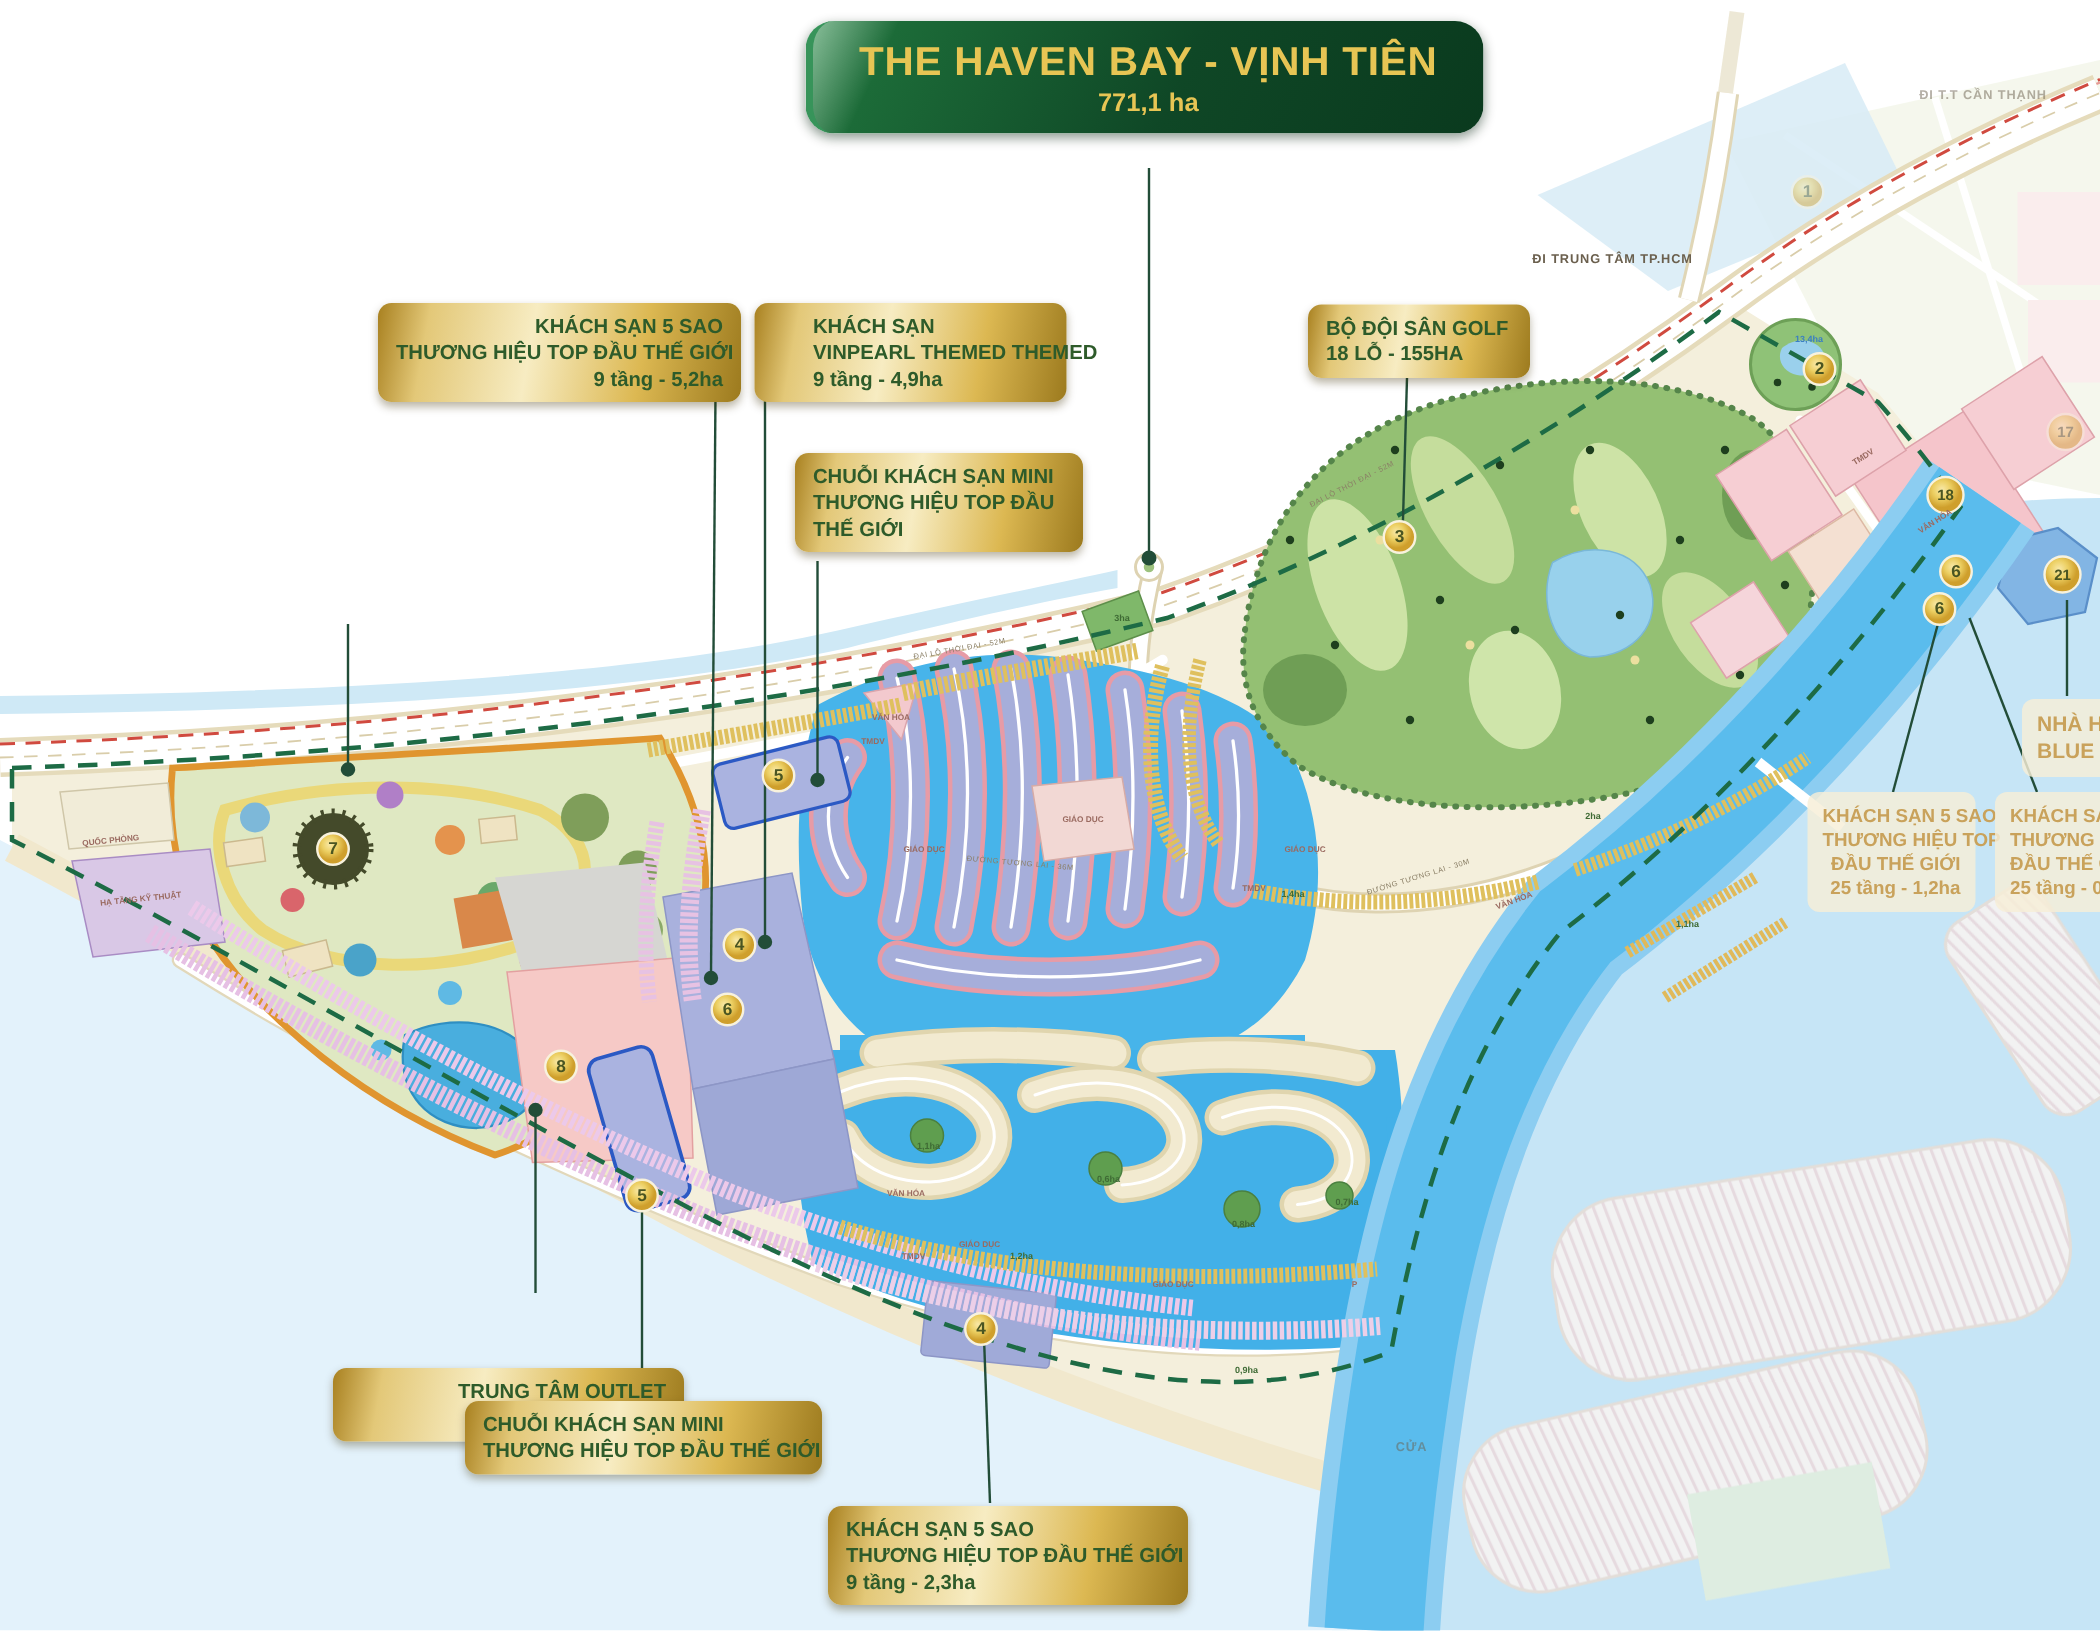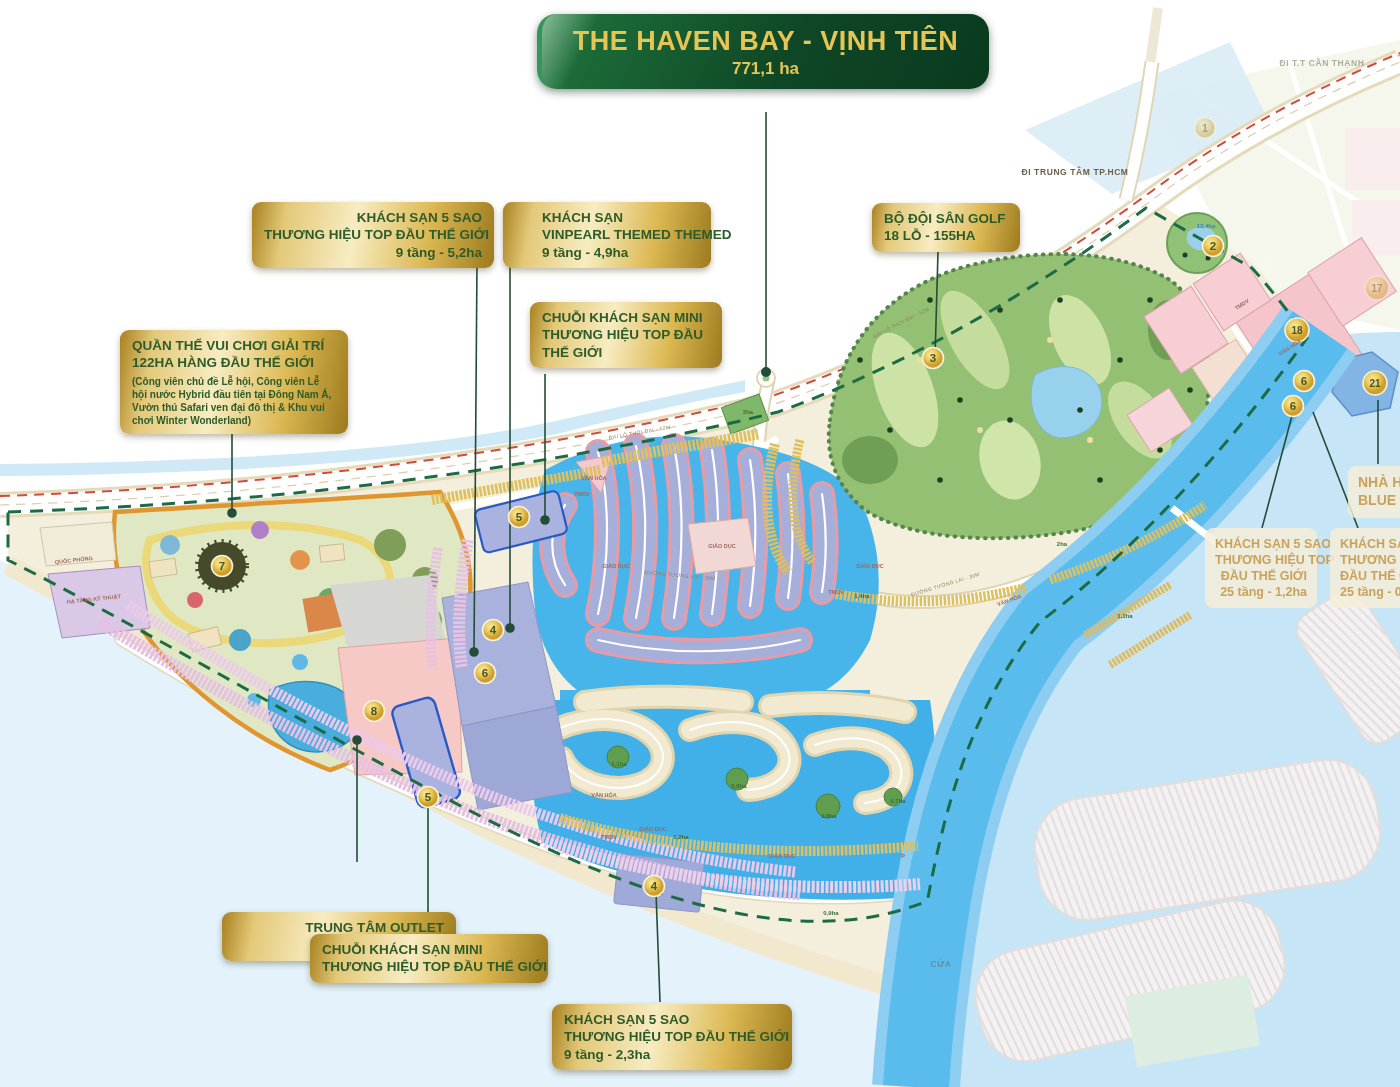--- a/index.html
+++ b/index.html
@@ -454,25 +454,20 @@
   <div>CHUỖI KHÁCH SẠN MINI</div>
   <div>THƯƠNG HIỆU TOP ĐẦU</div>
   <div>THẾ GIỚI</div>
 </div>
 
 <div class="co center" style="left:872px;top:203px;width:148px;">
   <div>BỘ ĐỘI SÂN GOLF</div>
   <div>18 LỖ - 155HA</div>
 </div>
 
-<div class="co center" style="left:120px;top:330px;width:228px;">
-  <div>QUẦN THỂ VUI CHƠI GIẢI TRÍ</div>
-  <div>122HA HÀNG ĐẦU  THẾ GIỚI</div>
-  <div class="note">(Công viên chủ đề Lễ hội, Công viên Lễ hội nước Hybrid đầu tiên tại Đông Nam Á, Vườn thú Safari ven đại đô thị &amp; Khu vui chơi Winter Wonderland)</div>
-</div>
 
 <div class="co right" style="left:222px;top:912px;width:234px;">
   <div>TRUNG TÂM OUTLET</div>
   <div>20ha</div>
 </div>
 
 <div class="co center" style="left:310px;top:934px;width:238px;">
   <div>CHUỖI KHÁCH SẠN MINI</div>
   <div>THƯƠNG HIỆU TOP ĐẦU THẾ GIỚI</div>
 </div>

